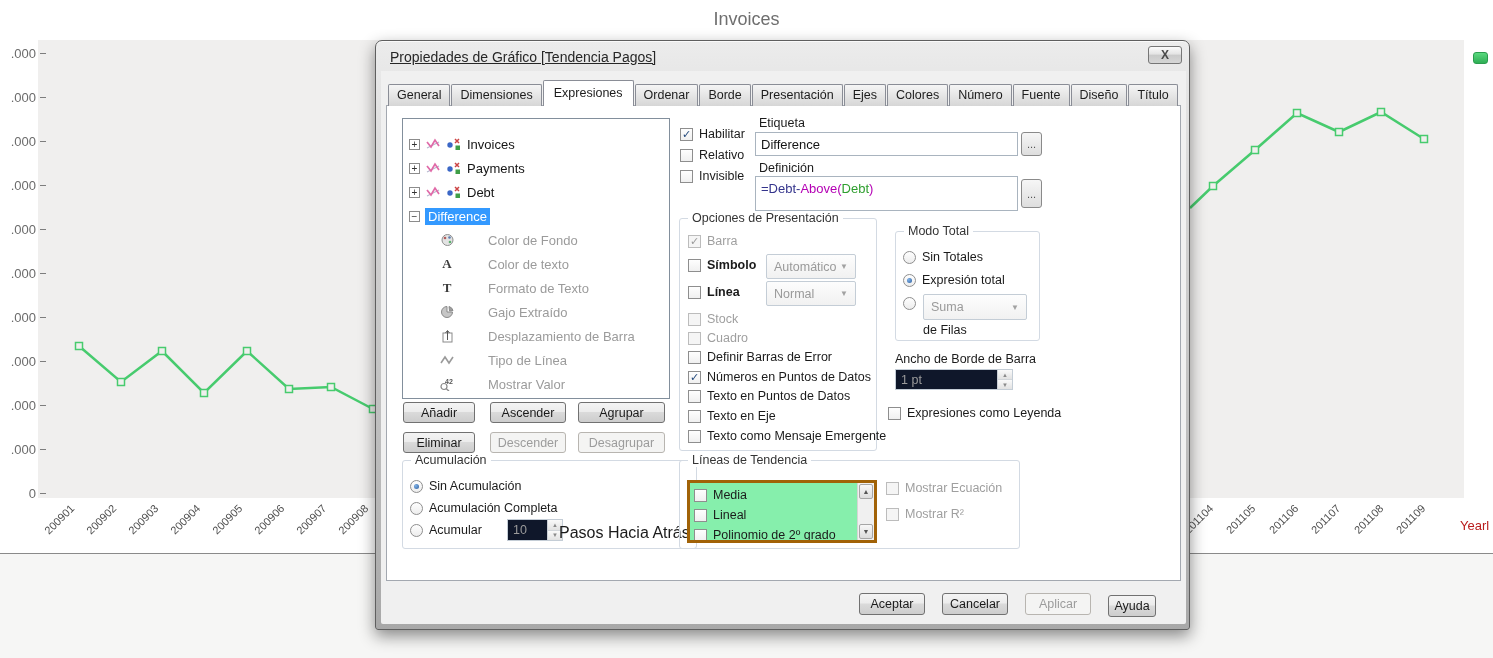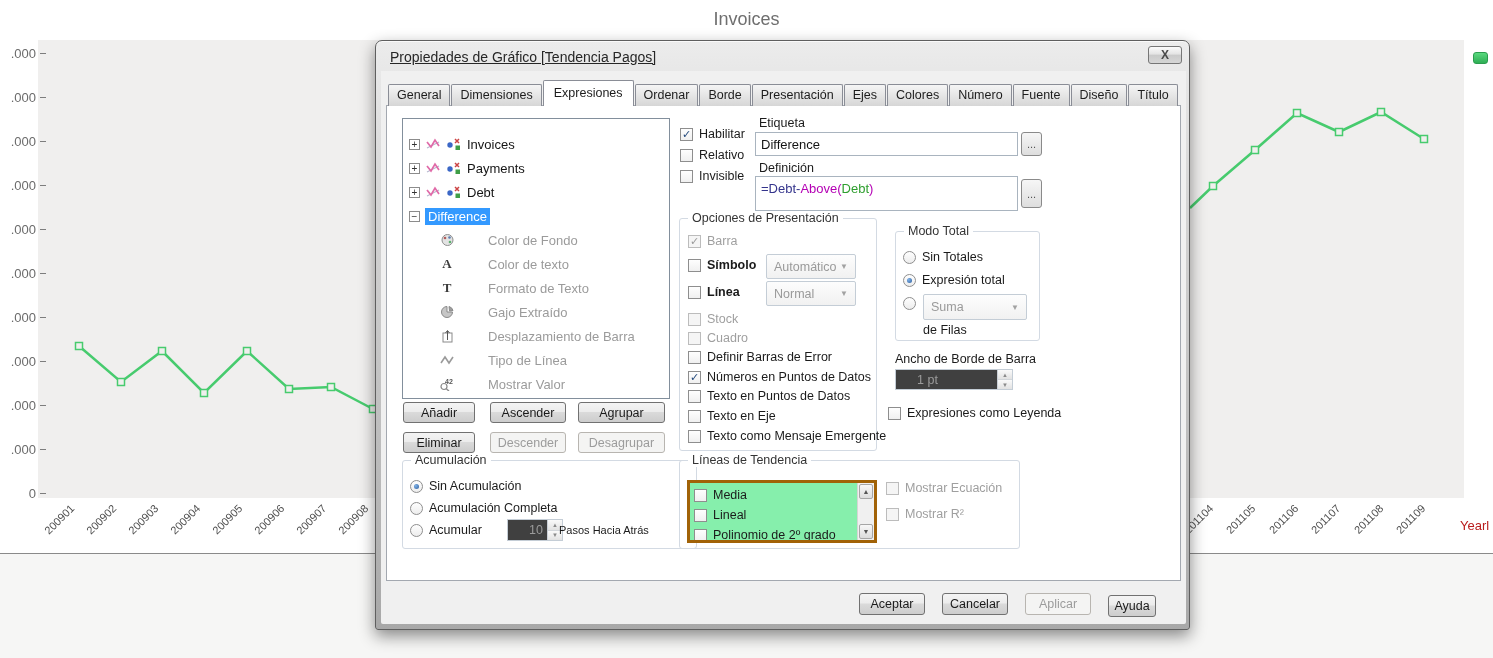--- a/index.html
+++ b/index.html
@@ -73,22 +73,22 @@
   .grp { position:absolute; border:1px solid #d3dae3; border-radius:3px; }
   .grp-title { position:absolute; top:-8px; left:8px; background:#fff; padding:0 4px; font-size:12.5px; color:#343434; white-space:nowrap; }
 
   .tbox { position:absolute; background:#fff; border:1px solid #a9b4bf; font-size:13px; color:#141414;
           display:flex; align-items:center; padding:0 5px; }
   .browse { position:absolute; border:1px solid #8a8a8a; border-radius:3px; font-size:11px; color:#555;
             background:linear-gradient(#f6f6f6,#dedede); display:flex; align-items:center; justify-content:center; }
   .dd { position:absolute; border:1px solid #c4cdd6; border-radius:2px; background:linear-gradient(#fdfdfd,#f1f1f1);
         color:#9a9a9a; font-size:12.5px; display:flex; align-items:center; padding:0 7px; }
   .dd .arrow { margin-left:auto; font-size:8px; color:#a2a2a2; }
-  .spin { position:absolute; border:1px solid #c4cdd6; background:#404040; color:#9b9b9b; font-size:12.5px;
-          display:flex; align-items:center; padding-left:21px; }
+  .spin { position:absolute; border:1px solid #c4cdd6; background:#0f172a; color:#9b9b9b; font-size:12.5px;
+          display:flex; align-items:center; padding-left:5px; }
   .spin .btns { margin-left:auto; width:15px; height:100%; display:flex; flex-direction:column; border-left:1px solid #c9cfd6; }
   .spin .sb { flex:1; display:flex; align-items:center; justify-content:center; font-size:6px; color:#8a8a8a;
               background:linear-gradient(#fafafa,#e2e2e2); border-bottom:1px solid #d2d6da; }
   .spin .sb:last-child { border-bottom:none; }
 
   .btn { position:absolute; display:flex; align-items:center; justify-content:center; font-size:12.5px; color:#1b1b1b;
          border:1px solid #717171; border-radius:3px;
          background:linear-gradient(#f4f4f4,#ececec 45%,#dadada 50%,#cdcdcd); cursor:default; white-space:nowrap; }
   .btn.dis { border-color:#b8b5b0; color:#9c9c9c; background:#f4f4f3; }
 
@@ -468,21 +468,21 @@
       <span class="dot"></span>
       <span class="rbl">Acumular</span>
     </div>
     <div class="spin" style="left:120px;top:413px;width:56px;height:22px">
       <span>10</span>
       <span class="btns">
           <span class="sb">▲</span>
           <span class="sb">▼</span>
         </span>
     </div>
-    <div class="abs" style="left:172px;top:418px;font-size:11px;color:#1b1b1b">Pasos Hacia Atrás</div>
+    <div class="abs" style="left:172px;top:418px;font-size:16px;color:#1b1b1b">Pasos Hacia Atrás</div>
 
     <div class="grp" style="left:292px;top:354px;width:341px;height:89px">
       <span class="grp-title">Líneas de Tendencia</span>
     </div>
     <div id="trend-list" style="left:300px;top:374px;width:190px;height:63px">
       <div class="cb" style="left:4px;top:5px">
         <span class="box"></span>
         <span class="cbl">Media</span>
       </div>
       <div class="cb" style="left:4px;top:25px">

